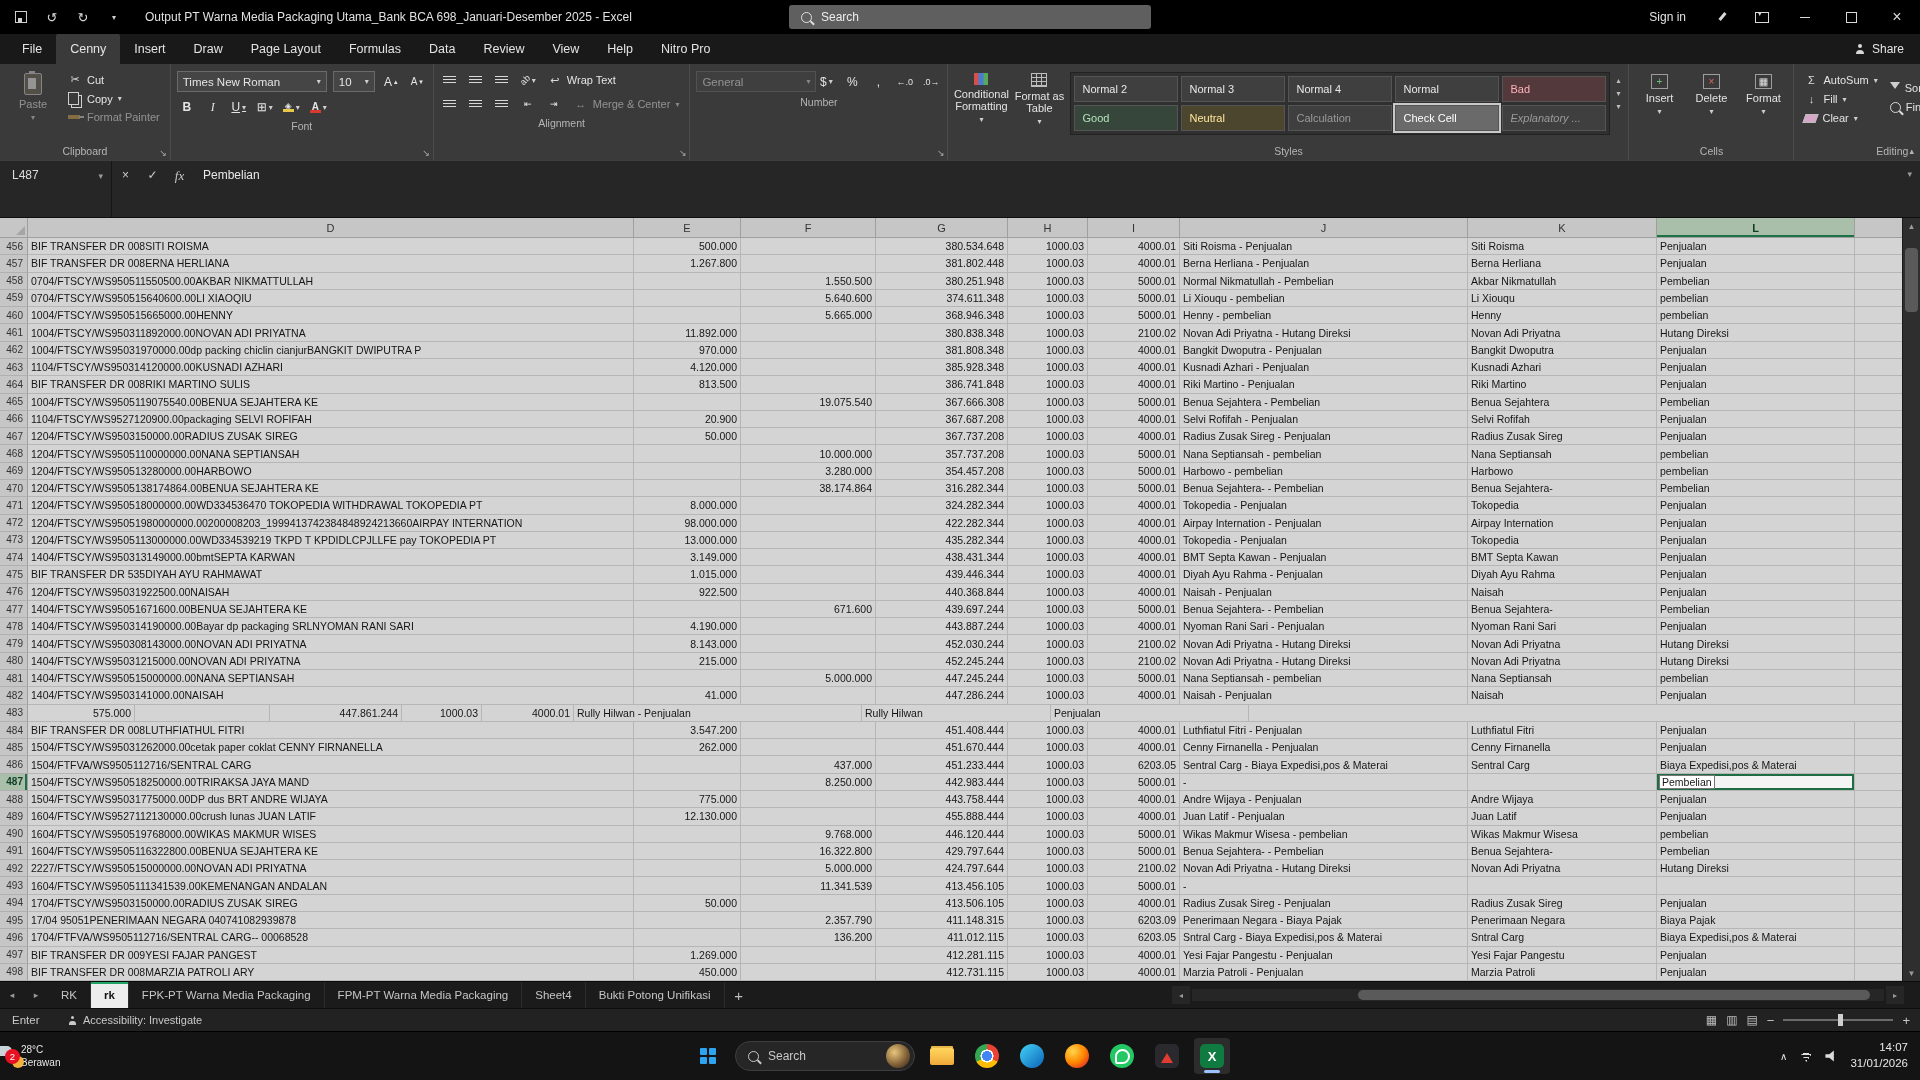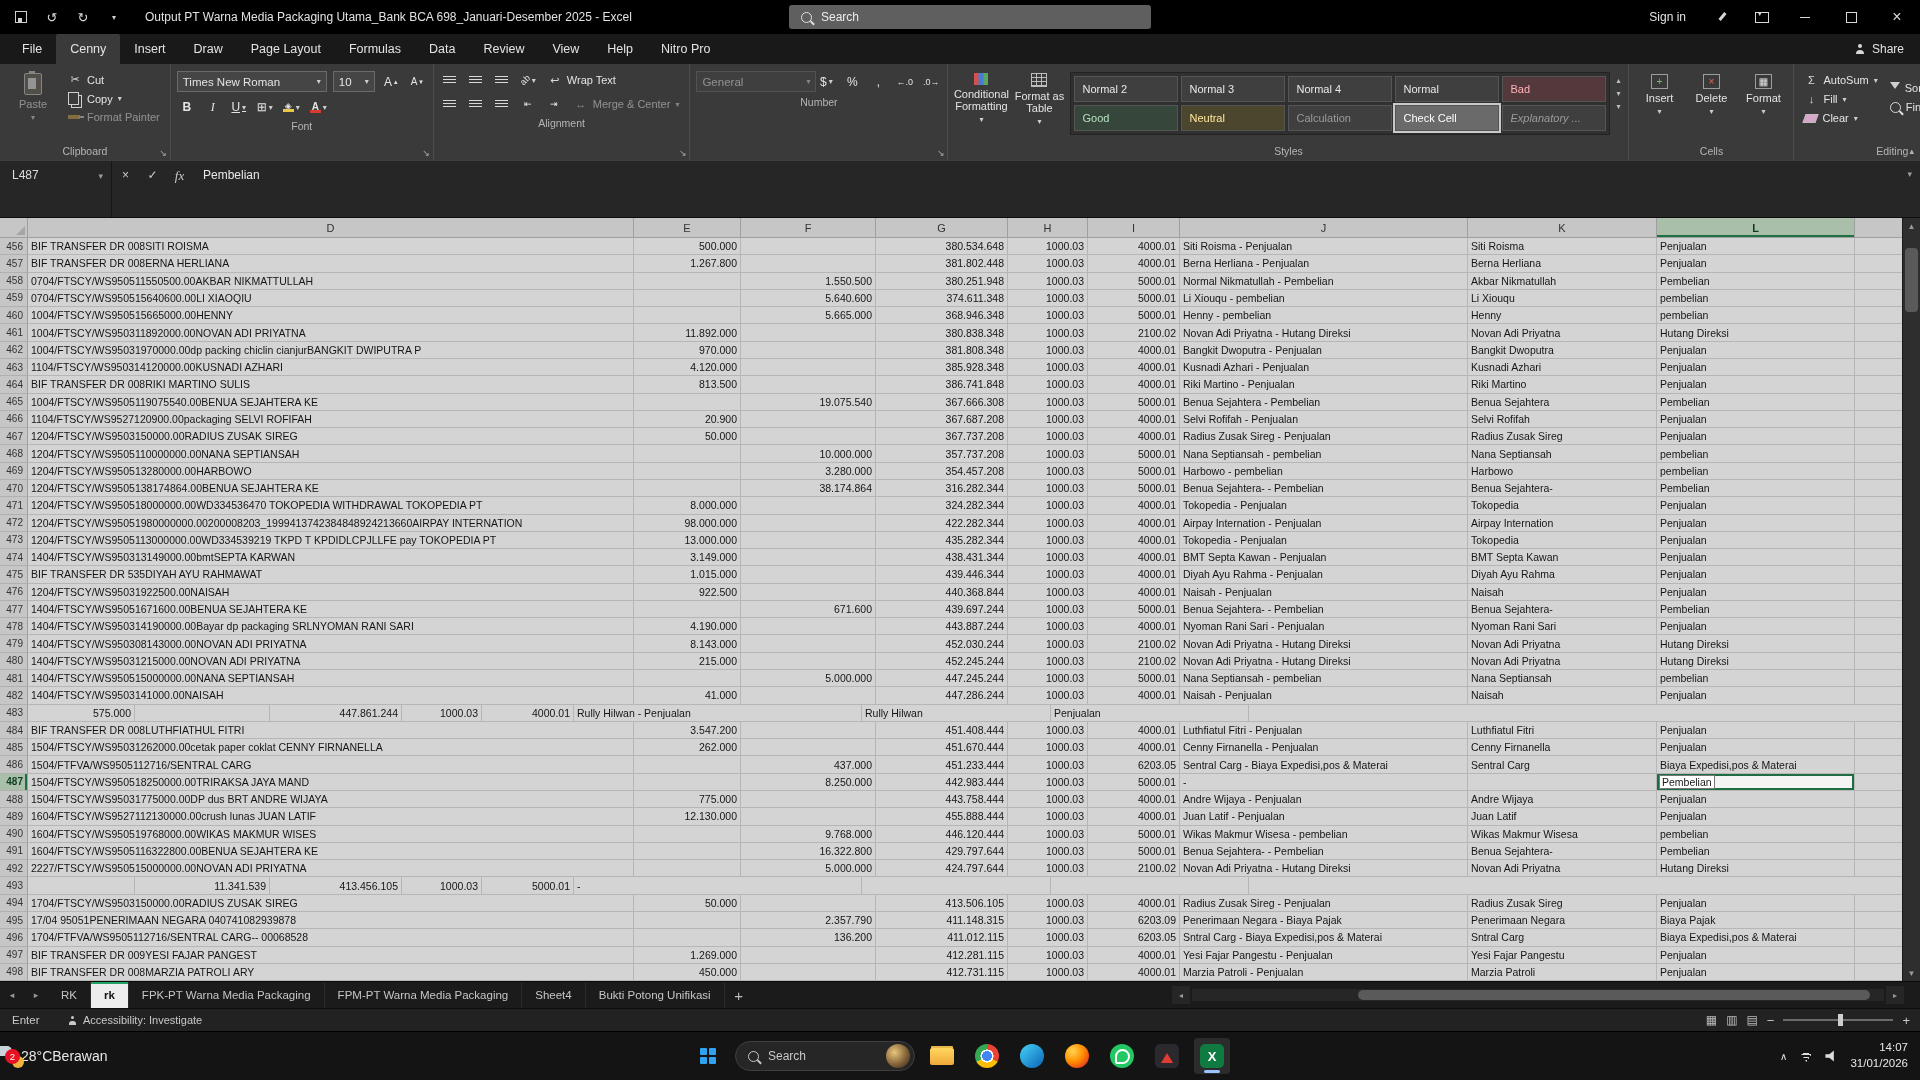--- a/index.html
+++ b/index.html
@@ -135,21 +135,21 @@
   .zthumb{position:absolute;left:50%;top:-5px;width:5px;height:12px;background:#cfcfcf}
   .zpm{font-size:13px}
 
   
   .taskbar{height:48px;background:#141414;border-top:1px solid #000;position:relative;display:flex;align-items:center;flex:0 0 auto}
   .weather{position:absolute;left:12px;display:flex;align-items:center;gap:9px;color:#e6e6e6}
   .wicon{width:26px;height:18px;position:relative}
   .wicon::before{content:"";position:absolute;left:0;top:0;width:12px;height:12px;border-radius:50%;background:#f2b33d}
   .wicon::after{content:"";position:absolute;right:0;bottom:0;width:18px;height:10px;border-radius:6px;background:#c9d3da}
   .badge{position:absolute;top:-7px;left:-7px;background:#e81123;color:#fff;font-size:9.5px;width:15px;height:15px;border-radius:50%;display:flex;align-items:center;justify-content:center;z-index:2}
-  .wtext{display:flex;flex-direction:row;font-size:14px;line-height:1.3}
+  .wtext{display:flex;flex-direction:column;font-size:10px;line-height:1.3}
   .tcenter{margin:0 auto;display:flex;align-items:center;gap:9px}
   .start{width:36px;height:36px;display:flex;align-items:center;justify-content:center;border-radius:4px}
   .winlogo{width:16px;height:16px;display:grid;grid-template-columns:1fr 1fr;gap:2px}
   .winlogo i{background:#2ea3f2;border-radius:1px}
   .sbar{width:180px;height:30px;background:#262626;border:1px solid #3e3e3e;border-radius:15px;display:flex;align-items:center;gap:9px;padding:0 4px 0 12px;box-sizing:border-box;color:#c9c9c9;font-size:12px}
   .sbar .mag{border-color:#c9c9c9}.sbar .mag::after{background:#c9c9c9}
   .simg{margin-left:auto;width:24px;height:24px;border-radius:50%;background:radial-gradient(circle at 35% 35%,#e8c57b,#7a5a33 60%,#33271a)}
   .tapp{width:36px;height:36px;border-radius:4px;display:flex;align-items:center;justify-content:center;position:relative}
   .tapp::before{content:"";width:24px;height:24px}
   .tapp.active{background:#2c2c2c}
@@ -982,20 +982,21 @@
             <div class="gc c4 num">424.797.644</div>
             <div class="gc c5 num">1000.03</div>
             <div class="gc c6 num">2100.02</div>
             <div class="gc c7">Novan Adi Priyatna - Hutang Direksi</div>
             <div class="gc c8">Novan Adi Priyatna</div>
             <div class="gc c9">Hutang Direksi</div>
             <div class="gc cstub"></div>
           </div>
           <div class="grow">
             <div class="rowhd">493</div>
+            <div class="gc c1">1604/FTSCY/WS9505111341539.00KEMENANGAN ANDALAN</div>
             <div class="gc c2 num"></div>
             <div class="gc c3 num">11.341.539</div>
             <div class="gc c4 num">413.456.105</div>
             <div class="gc c5 num">1000.03</div>
             <div class="gc c6 num">5000.01</div>
             <div class="gc c7">-</div>
             <div class="gc c8"></div>
             <div class="gc c9"></div>
             <div class="gc cstub"></div>
           </div>

